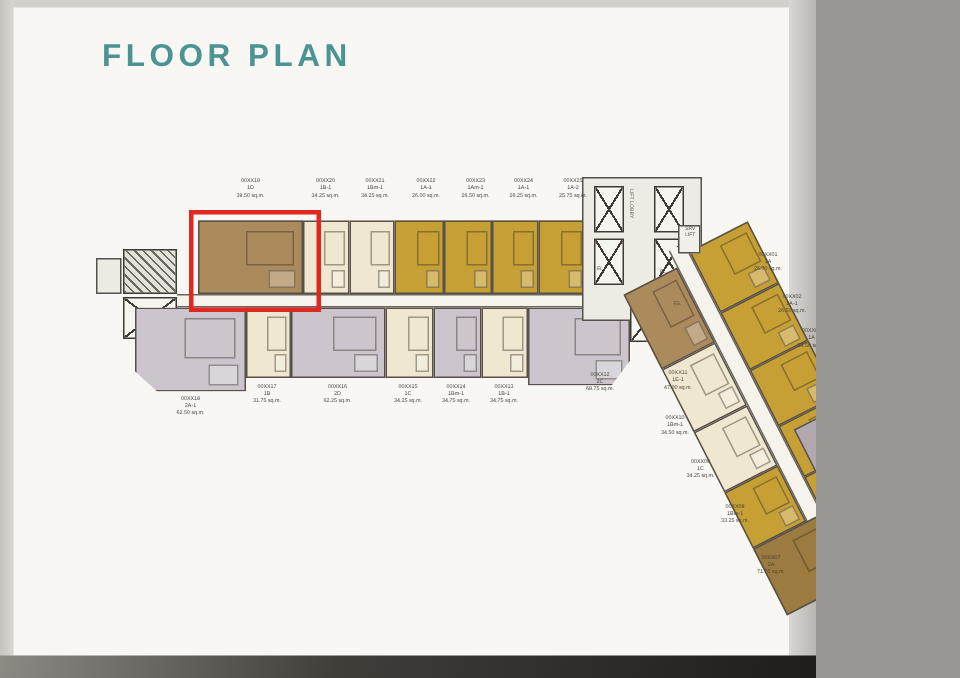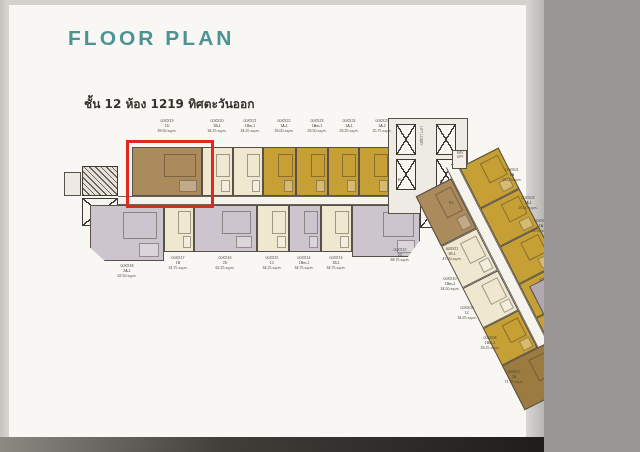--- a/index.html
+++ b/index.html
@@ -70,21 +70,20 @@
 </head>
 <body>
 
 <div id="screen">
   <div class="photo"></div>
   <div class="band-top"></div>
   <div class="band-left"></div>
   <div class="band-right"></div>
 
   <div class="title">FLOOR PLAN</div>
-  <div class="caption">ชั้น 12 ห้อง 1219 ทิศตะวันออก</div>
 
   <div class="hatch" style="left:82px;top:166px;width:36px;height:30px;"></div>
   <div class="xbox" style="left:82px;top:198px;width:36px;height:28px;"></div>
   <div style="position:absolute;left:64px;top:172px;width:17px;height:24px;border:1px solid #57514a;background:#eceae2;box-sizing:border-box;"></div>
 
   <div class="corridor" style="left:118px;top:196px;width:340px;height:9px;"></div>
 
   <div class="unit brown" style="left:132px;top:147px;width:70px;height:49px;"></div>
   <div class="unit cream" style="left:202px;top:147px;width:31px;height:49px;"></div>
   <div class="unit cream" style="left:233px;top:147px;width:30px;height:49px;"></div>

